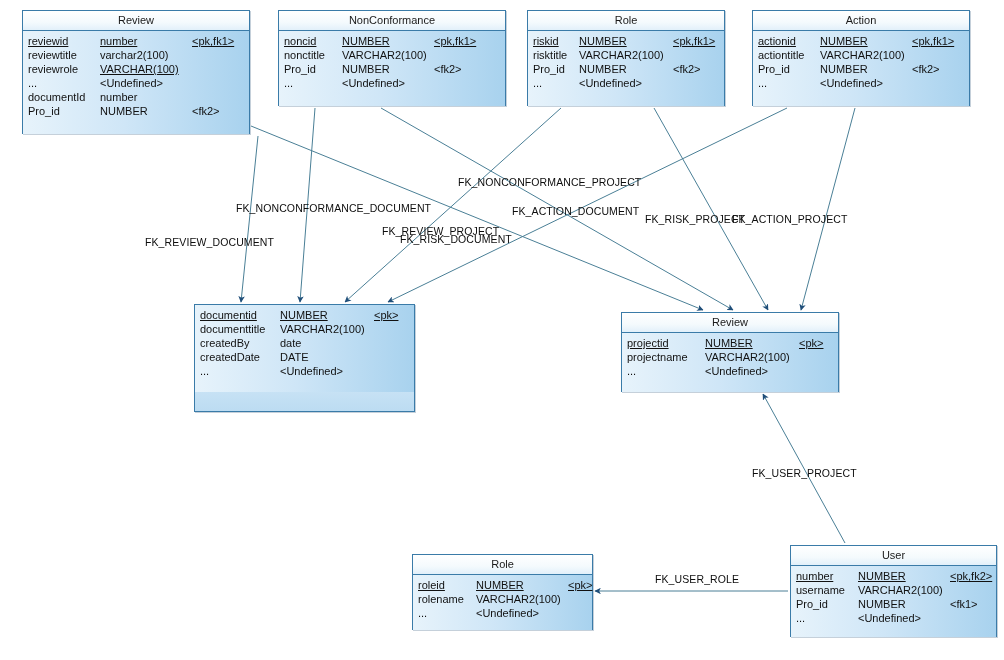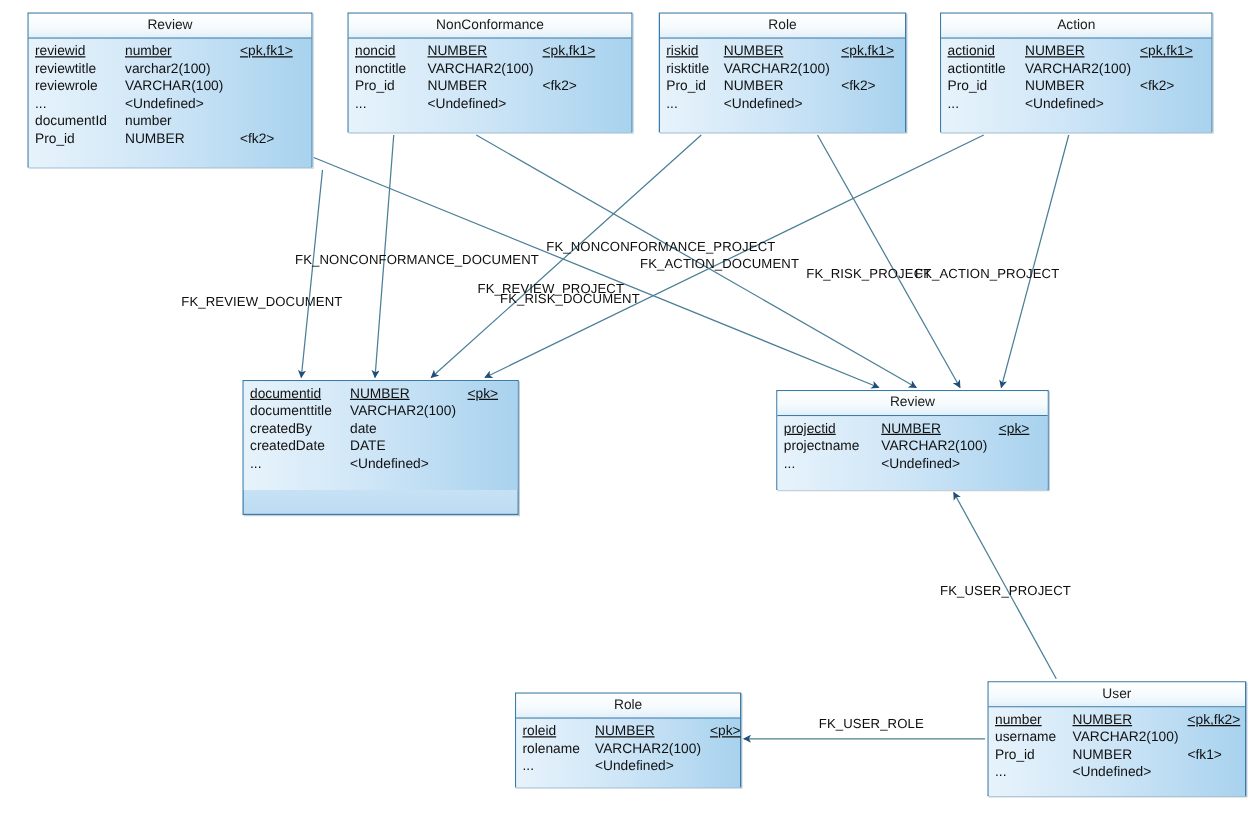--- a/index.html
+++ b/index.html
@@ -105,21 +105,21 @@
             <span class="attr-type" style="width: 92px;">number</span>
             <span class="attr-key">&lt;pk,fk1&gt;</span>
           </div>
           <div class="attr-row">
             <span class="attr-name" style="width: 72px;">reviewtitle</span>
             <span class="attr-type" style="width: 92px;">varchar2(100)</span>
             <span class="attr-key"></span>
           </div>
           <div class="attr-row">
             <span class="attr-name" style="width: 72px;">reviewrole</span>
-            <span class="attr-type" style="width: 92px;">VARCHAR(100)</span>
+            <span class="attr-type" style="width: 92px; text-decoration: underline;">VARCHAR(100)</span>
             <span class="attr-key"></span>
           </div>
           <div class="attr-row">
             <span class="attr-name" style="width: 72px;">...</span>
             <span class="attr-type" style="width: 92px;">&lt;Undefined&gt;</span>
             <span class="attr-key"></span>
           </div>
           <div class="attr-row">
             <span class="attr-name" style="width: 72px;">documentId</span>
             <span class="attr-type" style="width: 92px;">number</span>
@@ -299,21 +299,21 @@
             <span class="attr-type" style="width: 92px;">&lt;Undefined&gt;</span>
             <span class="attr-key"></span>
           </div>
         </div>
       </div>
     </div>
   <div id="edge-labels">
       <div class="edge-label" style="left: 145px; top: 236px;">FK_REVIEW_DOCUMENT</div>
       <div class="edge-label" style="left: 382px; top: 225px;">FK_REVIEW_PROJECT</div>
       <div class="edge-label" style="left: 236px; top: 202px;">FK_NONCONFORMANCE_DOCUMENT</div>
-      <div class="edge-label" style="left: 437px; top: 176px; margin-top: 16px;">FK_NONCONFORMANCE_PROJECT</div>
+      <div class="edge-label" style="left: 458px; top: 176px;">FK_NONCONFORMANCE_PROJECT</div>
       <div class="edge-label" style="left: 400px; top: 233px;">FK_RISK_DOCUMENT</div>
       <div class="edge-label" style="left: 645px; top: 213px;">FK_RISK_PROJECT</div>
       <div class="edge-label" style="left: 512px; top: 205px;">FK_ACTION_DOCUMENT</div>
       <div class="edge-label" style="left: 732px; top: 213px;">FK_ACTION_PROJECT</div>
       <div class="edge-label" style="left: 752px; top: 467px;">FK_USER_PROJECT</div>
       <div class="edge-label" style="left: 655px; top: 573px;">FK_USER_ROLE</div>
     </div>
 
 </div>
 

